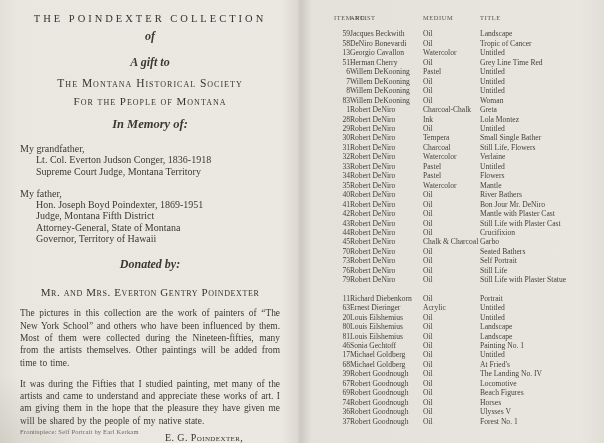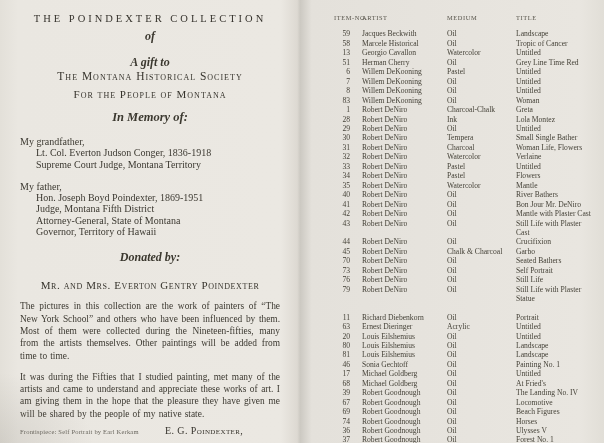--- a/index.html
+++ b/index.html
@@ -24,36 +24,36 @@
   }
   .page.right{width:306px;padding:13px 8px 4px 36px;}
 
   
   .lp-title{text-align:center;font-size:10.5px;letter-spacing:3px;color:#35322c;white-space:nowrap;}
   .lp-title.second{margin-top:7px;}
   .script{font-style:italic;font-weight:700;color:#3b382f;}
   .lp-of{text-align:center;font-size:12px;margin-top:5px;}
   .gift{text-align:center;font-size:12px;margin-top:11px;}
   .sc{font-variant:small-caps;text-align:center;color:#37342d;}
-  .society{font-size:11.5px;letter-spacing:1px;}
+  .society{font-size:11.5px;letter-spacing:1px;margin-top:7px;}
   .people{font-size:11px;letter-spacing:1px;margin-top:6px;}
   .memory{text-align:center;font-size:12.5px;margin-top:10px;}
   .memorial{font-size:10px;line-height:11.3px;margin-top:11px;color:#3c3931;}
   .memorial .m-intro{margin-left:0;}
   .memorial .m-line{margin-left:16px;}
   .donated{text-align:center;font-size:12px;margin-top:13px;}
   .donors{font-size:11px;letter-spacing:.6px;margin-top:14px;}
   .para{font-size:9.4px;line-height:12.3px;text-align:justify;margin:9px 0 0 0;word-spacing:.8px;color:#3c3931;}
   .sig{margin:5px 0 0 145px;}
   .sig-name{text-align:left;font-size:10px;letter-spacing:.4px;}
   .frontis{position:absolute;left:20px;bottom:8px;font-size:6.5px;letter-spacing:.2px;color:#6a675f;}
 
   
   .tbl{font-size:7.6px;line-height:9.45px;color:#454238;}
-  .tr{display:grid;grid-template-columns:16px 73px 57px 1fr;column-gap:12px;align-items:start;}
+  .tr{display:grid;grid-template-columns:16px 73px 57px 1fr;column-gap:0;align-items:start;}
   .td{min-height:9.45px;}
   .td-no{text-align:right;}
   .tr.head{font-size:6.4px;letter-spacing:.6px;color:#57544b;margin-bottom:7px;}
   .tr.head .td-no{text-align:left;white-space:nowrap;}
   .group-gap{height:9px;}
 </style>
 </head>
 <body>
 
 <div class="spread">
@@ -106,21 +106,21 @@
       </div>
       <div>
           <div class="tr">
     <div class="td td-no">59</div>
     <div class="td">Jacques Beckwith</div>
     <div class="td">Oil</div>
     <div class="td td-title">Landscape</div>
   </div>
           <div class="tr">
     <div class="td td-no">58</div>
-    <div class="td">Marcele Historical</div>
+    <div class="td">DeNiro Bonevardi</div>
     <div class="td">Oil</div>
     <div class="td td-title">Tropic of Cancer</div>
   </div>
           <div class="tr">
     <div class="td td-no">13</div>
     <div class="td">Georgio Cavallon</div>
     <div class="td">Watercolor</div>
     <div class="td td-title">Untitled</div>
   </div>
           <div class="tr">
@@ -174,21 +174,21 @@
           <div class="tr">
     <div class="td td-no">30</div>
     <div class="td">Robert DeNiro</div>
     <div class="td">Tempera</div>
     <div class="td td-title">Small Single Bather</div>
   </div>
           <div class="tr">
     <div class="td td-no">31</div>
     <div class="td">Robert DeNiro</div>
     <div class="td">Charcoal</div>
-    <div class="td td-title">Woman Life, Flowers</div>
+    <div class="td td-title">Still Life, Flowers</div>
   </div>
           <div class="tr">
     <div class="td td-no">32</div>
     <div class="td">Robert DeNiro</div>
     <div class="td">Watercolor</div>
     <div class="td td-title">Verlaine</div>
   </div>
           <div class="tr">
     <div class="td td-no">33</div>
     <div class="td">Robert DeNiro</div>

